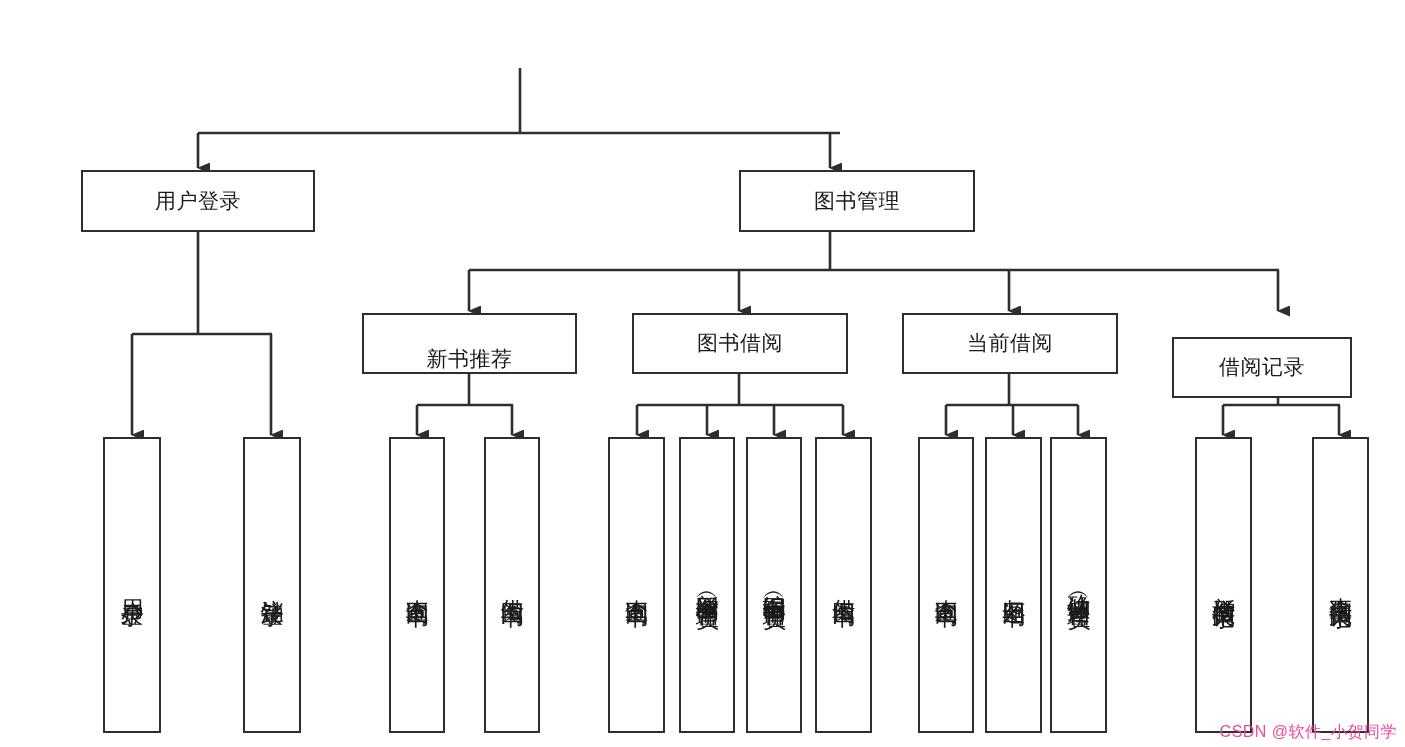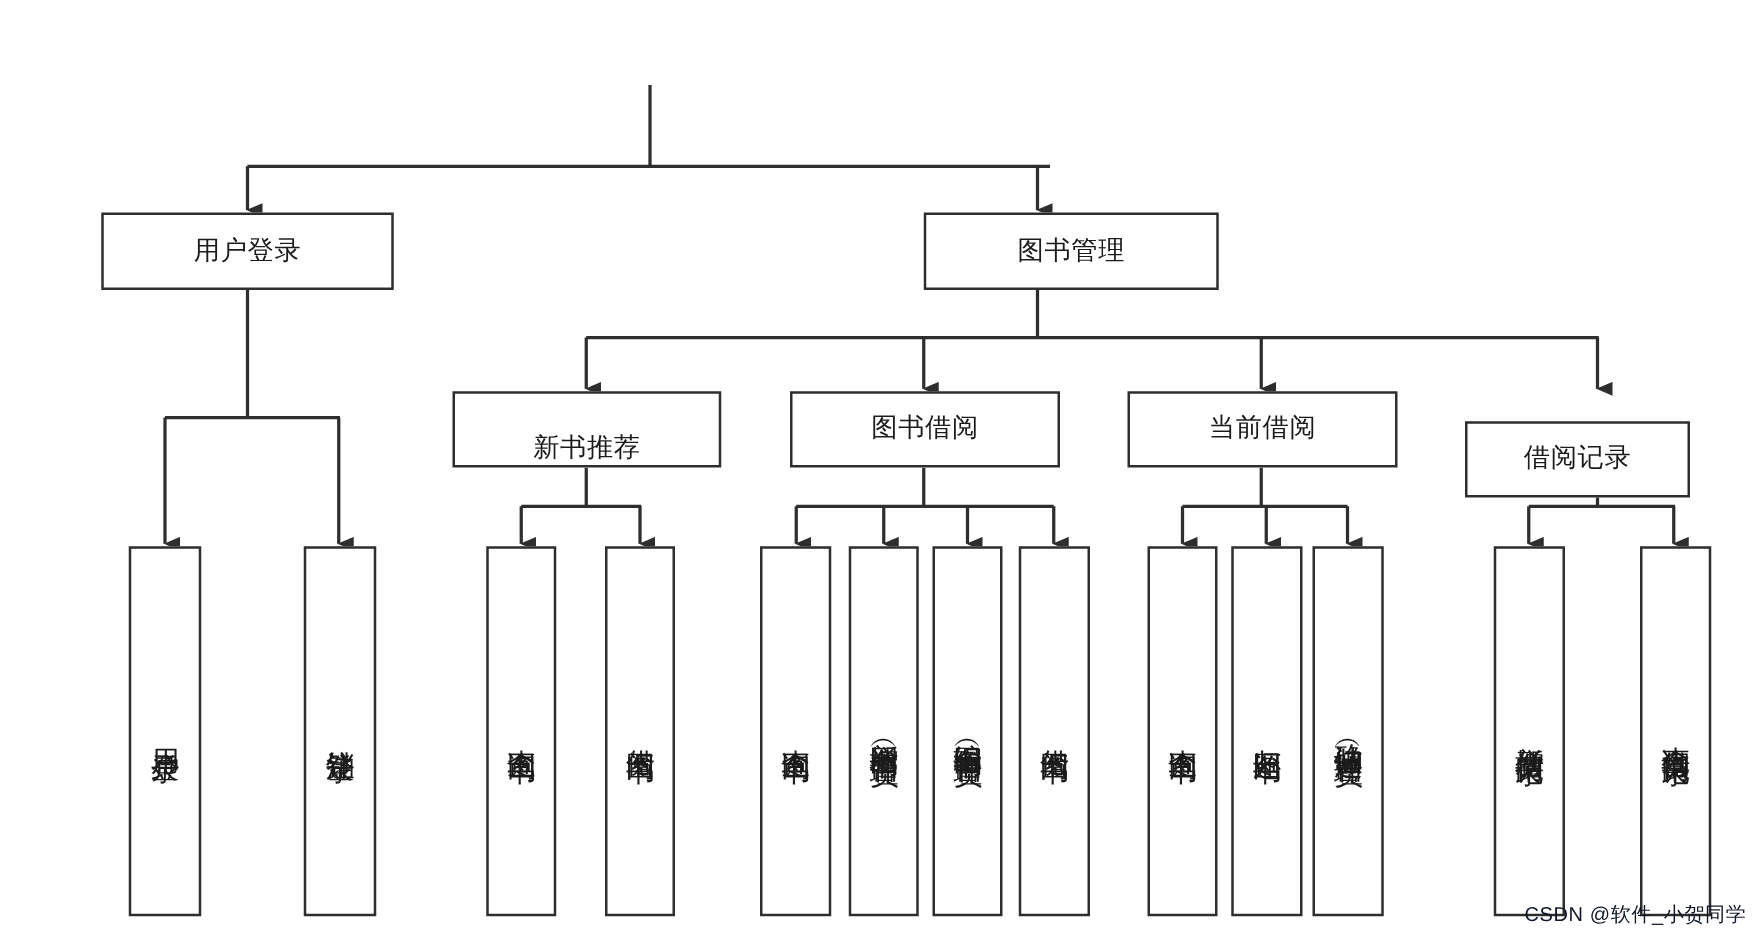--- a/index.html
+++ b/index.html
@@ -36,21 +36,21 @@
     letter-spacing:2px;
     white-space:nowrap;
     max-height:100%;
   }
 
   #watermark{
     position:absolute;
     right:8px;
     bottom:4px;
     font-size:16px;
-    color:#0f172a;
+    color:#ec4899;
     white-space:nowrap;
     letter-spacing:0.5px;
   }
 </style>
 </head>
 <body>
 
 <div id="canvas">
 
   <svg id="wires" viewBox="0 0 1405 747" xmlns="http://www.w3.org/2000/svg">

